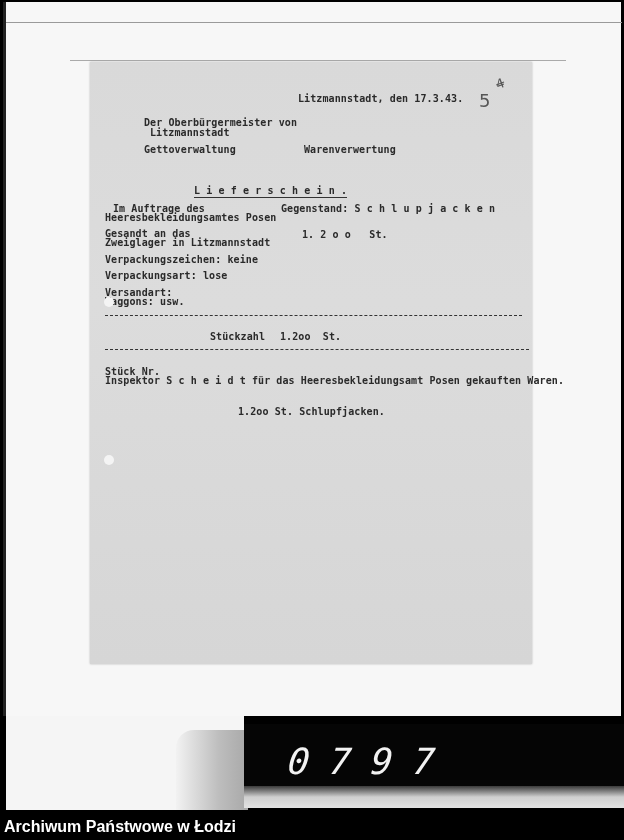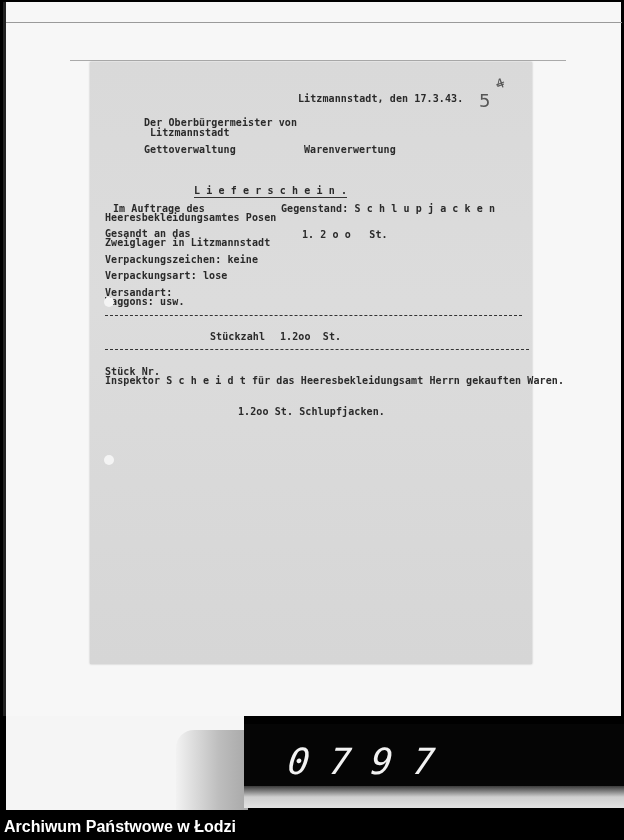--- a/index.html
+++ b/index.html
@@ -107,21 +107,21 @@
   <div class="dot" style="left:14px; top:235px;"></div>
 
   <div class="rule" style="left:15px; top:253px; width:417px;"></div>
 
   <div class="tw" style="left:15px; top:284px;margin-top:21px;">Stück Nr.</div>
   <div class="tw" style="left:120px; top:270px;">Stückzahl</div>
   <div class="tw" style="left:190px; top:270px;">1.2oo  St.</div>
 
   <div class="rule" style="left:15px; top:287px; width:424px;"></div>
 
-  <div class="tw" style="left:15px; top:314px;">Inspektor S c h e i d t für das Heeresbekleidungsamt Herrn gekauften Waren.</div>
+  <div class="tw" style="left:15px; top:314px;">Inspektor S c h e i d t für das Heeresbekleidungsamt Posen gekauften Waren.</div>
 
   <div class="tw" style="left:148px; top:345px;">1.2oo St. Schlupfjacken.</div>
 
   <div class="dot" style="left:14px; top:393px;"></div>
 </div>
 
 <div class="white-strip"></div>
 <div class="counter-shadow"></div>
 <div class="counter-bar"></div>
 <div class="counter-lower"></div>

